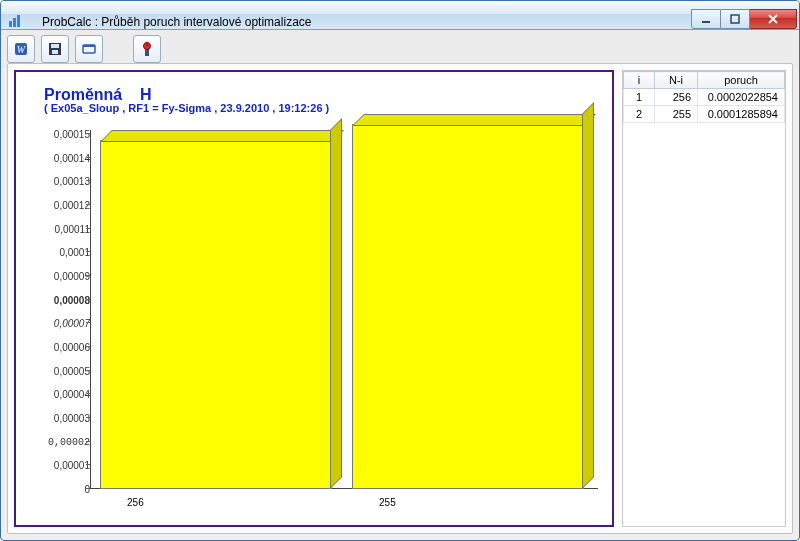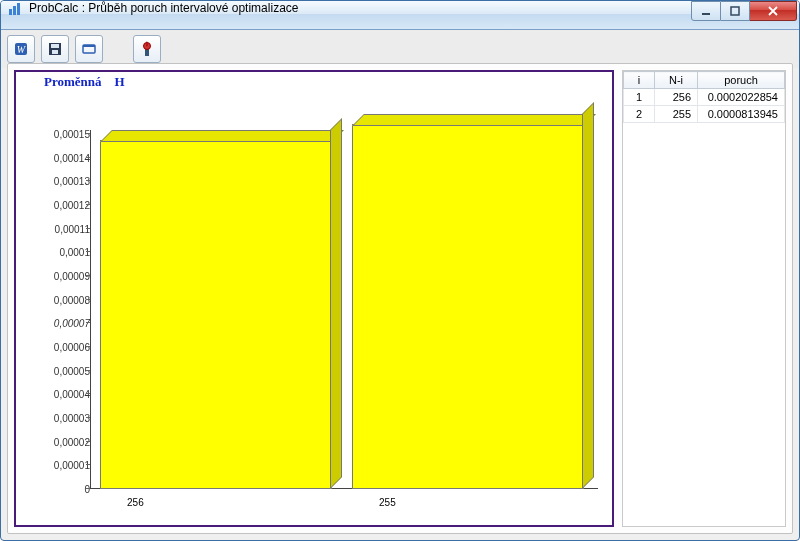--- a/index.html
+++ b/index.html
@@ -1,35 +1,35 @@
 <!DOCTYPE html>
 <html><head>
 <meta charset="utf-8">
 <style>
   html,body{margin:0;padding:0;font-family:"Segoe UI",Tahoma,sans-serif;font-size:11px;color:#000;background:#fff;}
   .window{width:800px;height:541px;border:1px solid #3b6ea5;background:#efefef;box-sizing:border-box;position:relative;border-radius:4px;overflow:hidden;}
-  .titlebar{height:28px;background:linear-gradient(to bottom,#f5fbff 0%,#dceaf7 45%,#c4daf0 46%,#d7e8f7 100%);display:flex;align-items:flex-start;border-bottom:1px solid #7a9ec7;}
+  .titlebar{height:28px;background:linear-gradient(to bottom,#f5fbff 0%,#dceaf7 45%,#c4daf0 46%,#d7e8f7 100%);display:flex;align-items:flex-end;border-bottom:1px solid #7a9ec7;gap:13px;}
   .titlebar .icon{width:16px;height:16px;margin:0 6px;display:flex;align-items:center;justify-content:center;}
   .titlebar .title{flex:1;font-size:12px;color:#000;}
   .winbtns{display:flex;align-items:stretch;height:20px;margin-right:2px;}
   .winbtn{width:28px;display:flex;align-items:center;justify-content:center;border:1px solid #6f8eae;border-left:none;background:linear-gradient(to bottom,#eef6fd,#cfe2f3);}
   .winbtn:first-child{border-left:1px solid #6f8eae;border-top-left-radius:0 0;border-bottom-left-radius:3px;}
   .winbtn.close{background:linear-gradient(to bottom,#e98a89 0%,#d64b41 45%,#c22f27 46%,#d95a4f 100%);border-color:#8b2a24;width:46px;border-bottom-right-radius:3px;}
   .winbtn svg{display:block;}
   .toolbar{height:32px;padding:3px 6px;display:flex;align-items:center;gap:6px;background:#ececec;}
   .tbtn{width:26px;height:26px;border:1px solid #9aaec3;border-radius:3px;background:linear-gradient(#fff,#e7eef6);display:flex;align-items:center;justify-content:center;}
   .tspacer{width:18px;}
   .client{position:absolute;left:6px;right:6px;top:62px;bottom:6px;background:#fdfdfd;border:1px solid #c2c2c2;border-radius:2px;}
   .chartPanel{position:absolute;left:6px;top:6px;width:596px;bottom:6px;border:2px solid #4a1a78;background:#fff;}
   .tablePanel{position:absolute;left:614px;top:6px;right:6px;bottom:6px;border:1px solid #c9c9c9;background:#fff;}
   table.grid{border-collapse:collapse;width:100%;font-size:11px;}
   table.grid th{background:linear-gradient(#fdfdfd,#ecf2f9);border:1px solid #c3cbd4;padding:2px 4px;font-weight:normal;white-space:nowrap;}
   table.grid td{border:1px solid #e2e6ea;padding:2px 6px;text-align:right;white-space:nowrap;}
   table.grid td.ix{text-align:center;}
-  .ctitle{position:absolute;left:28px;top:2px;font-size:13px;font-weight:bold;color:#1225c8;font-family:Liberation Serif, serif;}
+  .ctitle{position:absolute;left:28px;top:14px;font-size:16px;font-weight:bold;color:#1225c8;}
   .csub{position:absolute;left:28px;top:30px;font-size:11px;font-weight:bold;color:#1225c8;}
   .plot{position:absolute;left:74px;right:18px;top:62px;bottom:36px;}
   
   .bar{position:absolute;bottom:0;}
   .bar .front{position:absolute;left:0;right:0;bottom:0;background:#ffff00;border:1px solid #777;}
   .bar .top{position:absolute;left:0;right:0;height:10px;background:#e6e600;border:1px solid #777;transform:skewX(-45deg);transform-origin:bottom left;}
   .bar .side{position:absolute;top:0;bottom:0;width:10px;background:#cccc00;border:1px solid #777;right:-10px;transform:skewY(-45deg);transform-origin:top left;}
   .ytick{position:absolute;right:100%;width:70px;text-align:right;font-size:10px;color:#333;transform:translateY(50%);}
   .ytickline{position:absolute;left:0;width:4px;border-top:1px solid #666;}
   .xlabel{position:absolute;top:100%;margin-top:8px;font-size:10px;text-align:center;transform:translateX(-50%);}
@@ -100,41 +100,42 @@
     </div>
   </div>
 
   <div class="client">
 
     <div class="chartPanel">
       <div class="ctitle">
         <span>Proměnná</span>&nbsp;&nbsp;&nbsp;
         <span>H</span>
       </div>
+      <div class="csub">( Ex05a_Sloup , RF1 = Fy-Sigma , 23.9.2010 , 19:12:26 )</div>
 
       <div class="plot" id="plot">
         <div class="axis y"></div>
         <div class="axis x"></div>
       <div class="ytick" style="bottom: 0%;">0</div>
           <div class="ytickline" style="bottom: 0%; left: -4px;"></div>
           <div class="ytick" style="bottom: 6.66667%;">0,00001</div>
           <div class="ytickline" style="bottom: 6.66667%; left: -4px;"></div>
-          <div class="ytick" style="bottom: 13.3333%;">0,00002</div>
+          <div class="ytick" style="bottom: 13.3333%; font-family: Liberation Mono, monospace;">0,00002</div>
           <div class="ytickline" style="bottom: 13.3333%; left: -4px;"></div>
           <div class="ytick" style="bottom: 20%;">0,00003</div>
           <div class="ytickline" style="bottom: 20%; left: -4px;"></div>
           <div class="ytick" style="bottom: 26.6667%;">0,00004</div>
           <div class="ytickline" style="bottom: 26.6667%; left: -4px;"></div>
           <div class="ytick" style="bottom: 33.3333%;">0,00005</div>
           <div class="ytickline" style="bottom: 33.3333%; left: -4px;"></div>
           <div class="ytick" style="bottom: 40%;">0,00006</div>
           <div class="ytickline" style="bottom: 40%; left: -4px;"></div>
           <div class="ytick" style="bottom: 46.6667%; font-style: italic;">0,00007</div>
           <div class="ytickline" style="bottom: 46.6667%; left: -4px;"></div>
-          <div class="ytick" style="bottom: 53.3333%;">0,00008</div>
+          <div class="ytick" style="bottom: 53.3333%; font-weight: bold;">0,00008</div>
           <div class="ytickline" style="bottom: 53.3333%; left: -4px;"></div>
           <div class="ytick" style="bottom: 60%;">0,00009</div>
           <div class="ytickline" style="bottom: 60%; left: -4px;"></div>
           <div class="ytick" style="bottom: 66.6667%; margin-top: 48px;">0,0001</div>
           <div class="ytickline" style="bottom: 66.6667%; left: -4px;"></div>
           <div class="ytick" style="bottom: 73.3333%;">0,00011</div>
           <div class="ytickline" style="bottom: 73.3333%; left: -4px;"></div>
           <div class="ytick" style="bottom: 80%;">0,00012</div>
           <div class="ytickline" style="bottom: 80%; left: -4px;"></div>
           <div class="ytick" style="bottom: 86.6667%;">0,00013</div>
@@ -169,20 +170,20 @@
         </thead>
         <tbody>
           <tr>
             <td class="ix">1</td>
             <td>256</td>
             <td>0.0002022854</td>
           </tr>
           <tr>
             <td class="ix">2</td>
             <td>255</td>
-            <td>0.0000813945</td>
+            <td>0.0001285894</td>
           </tr>
         </tbody>
       </table>
     </div>
 
   </div>
 </div>
 
 </body></html>

